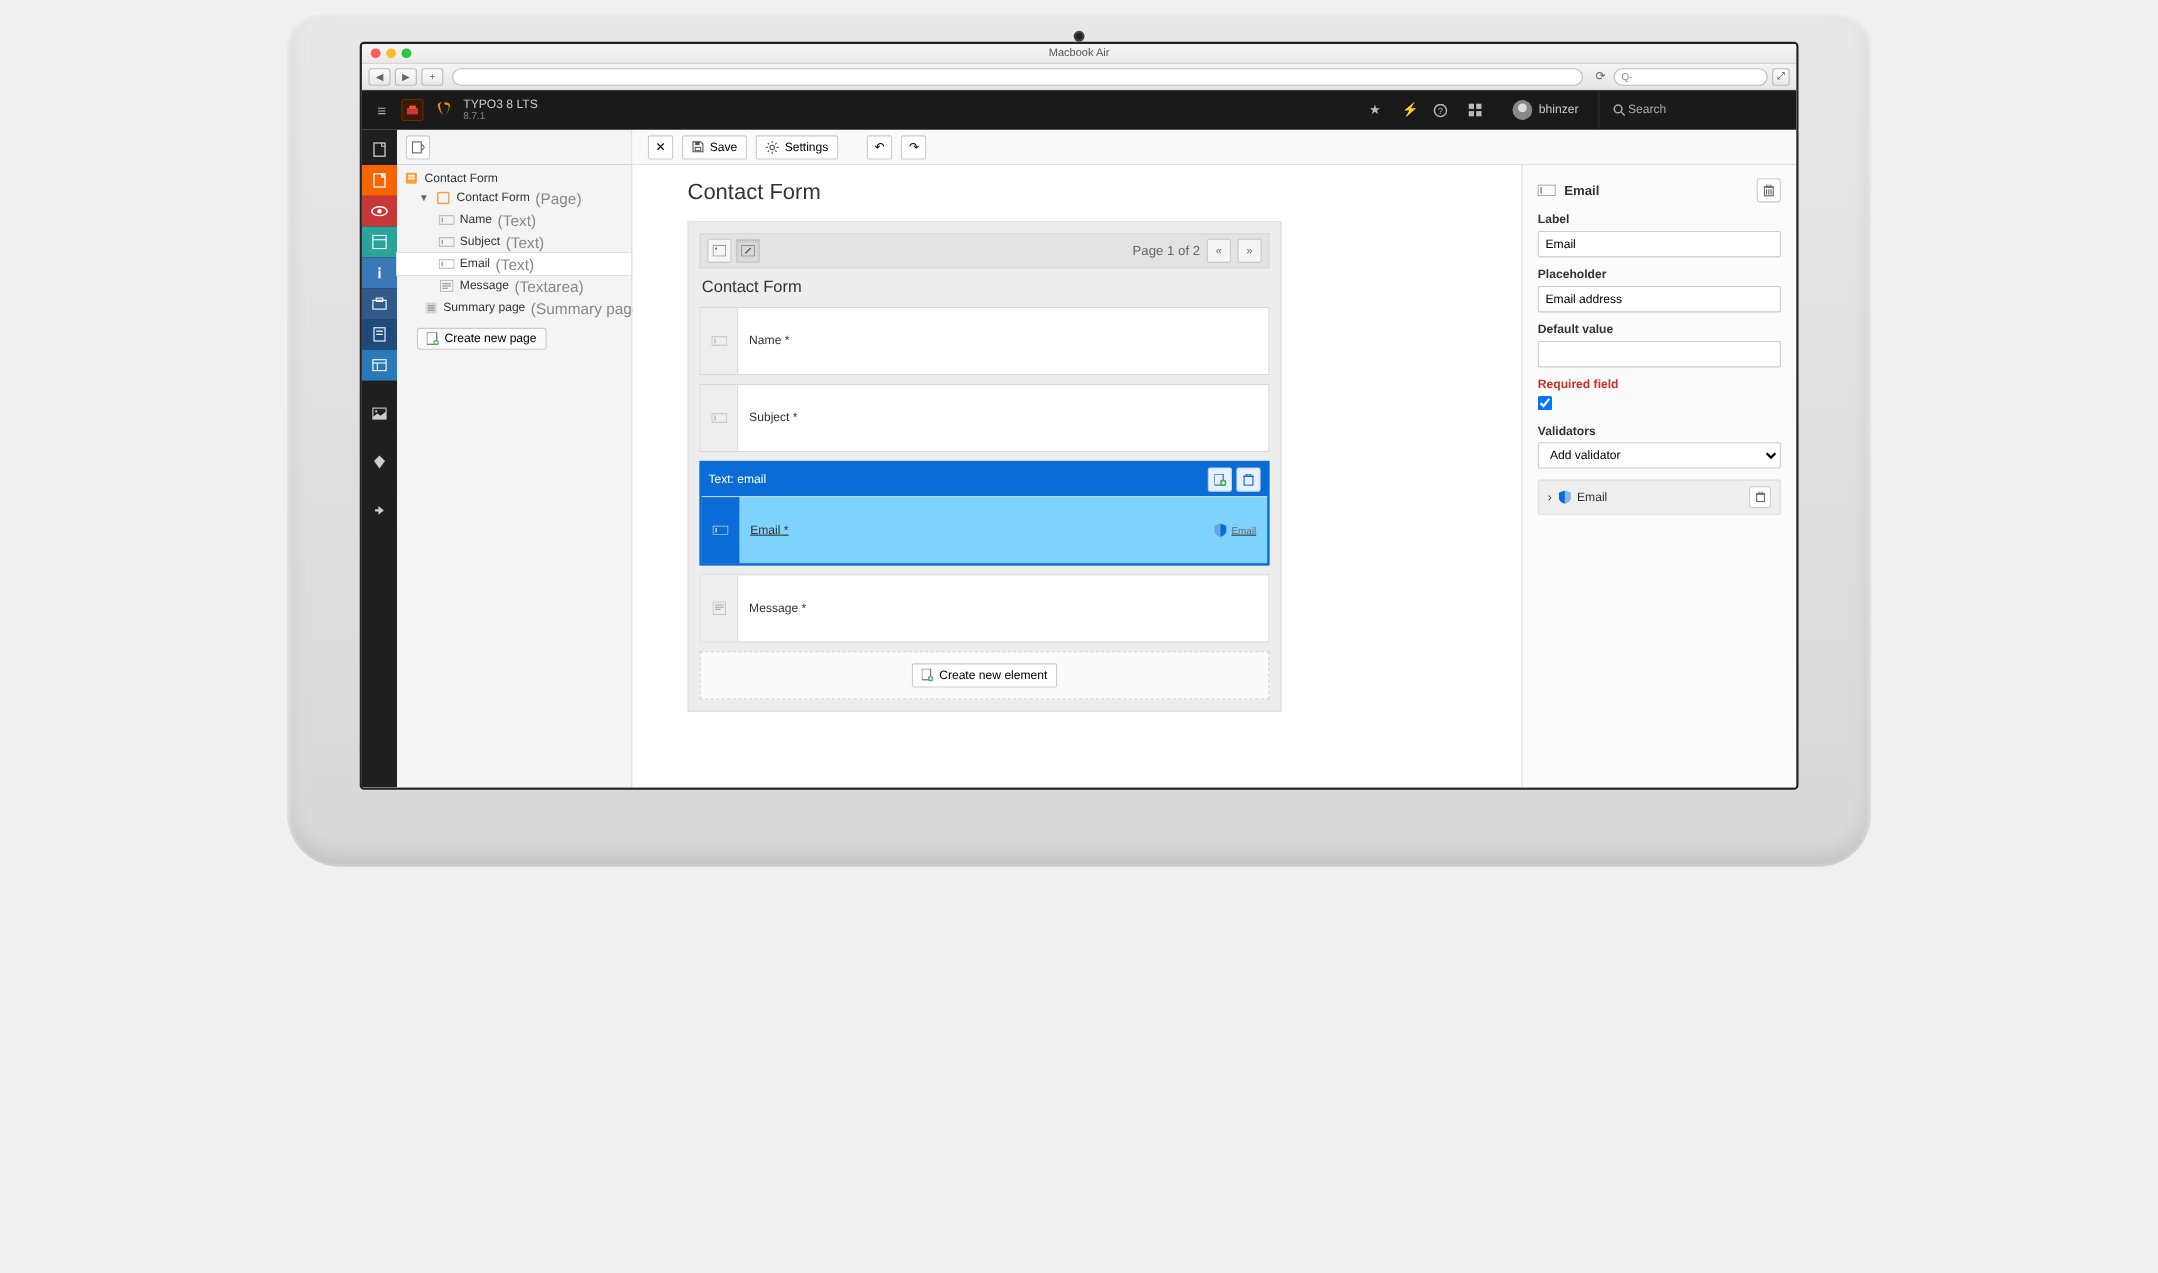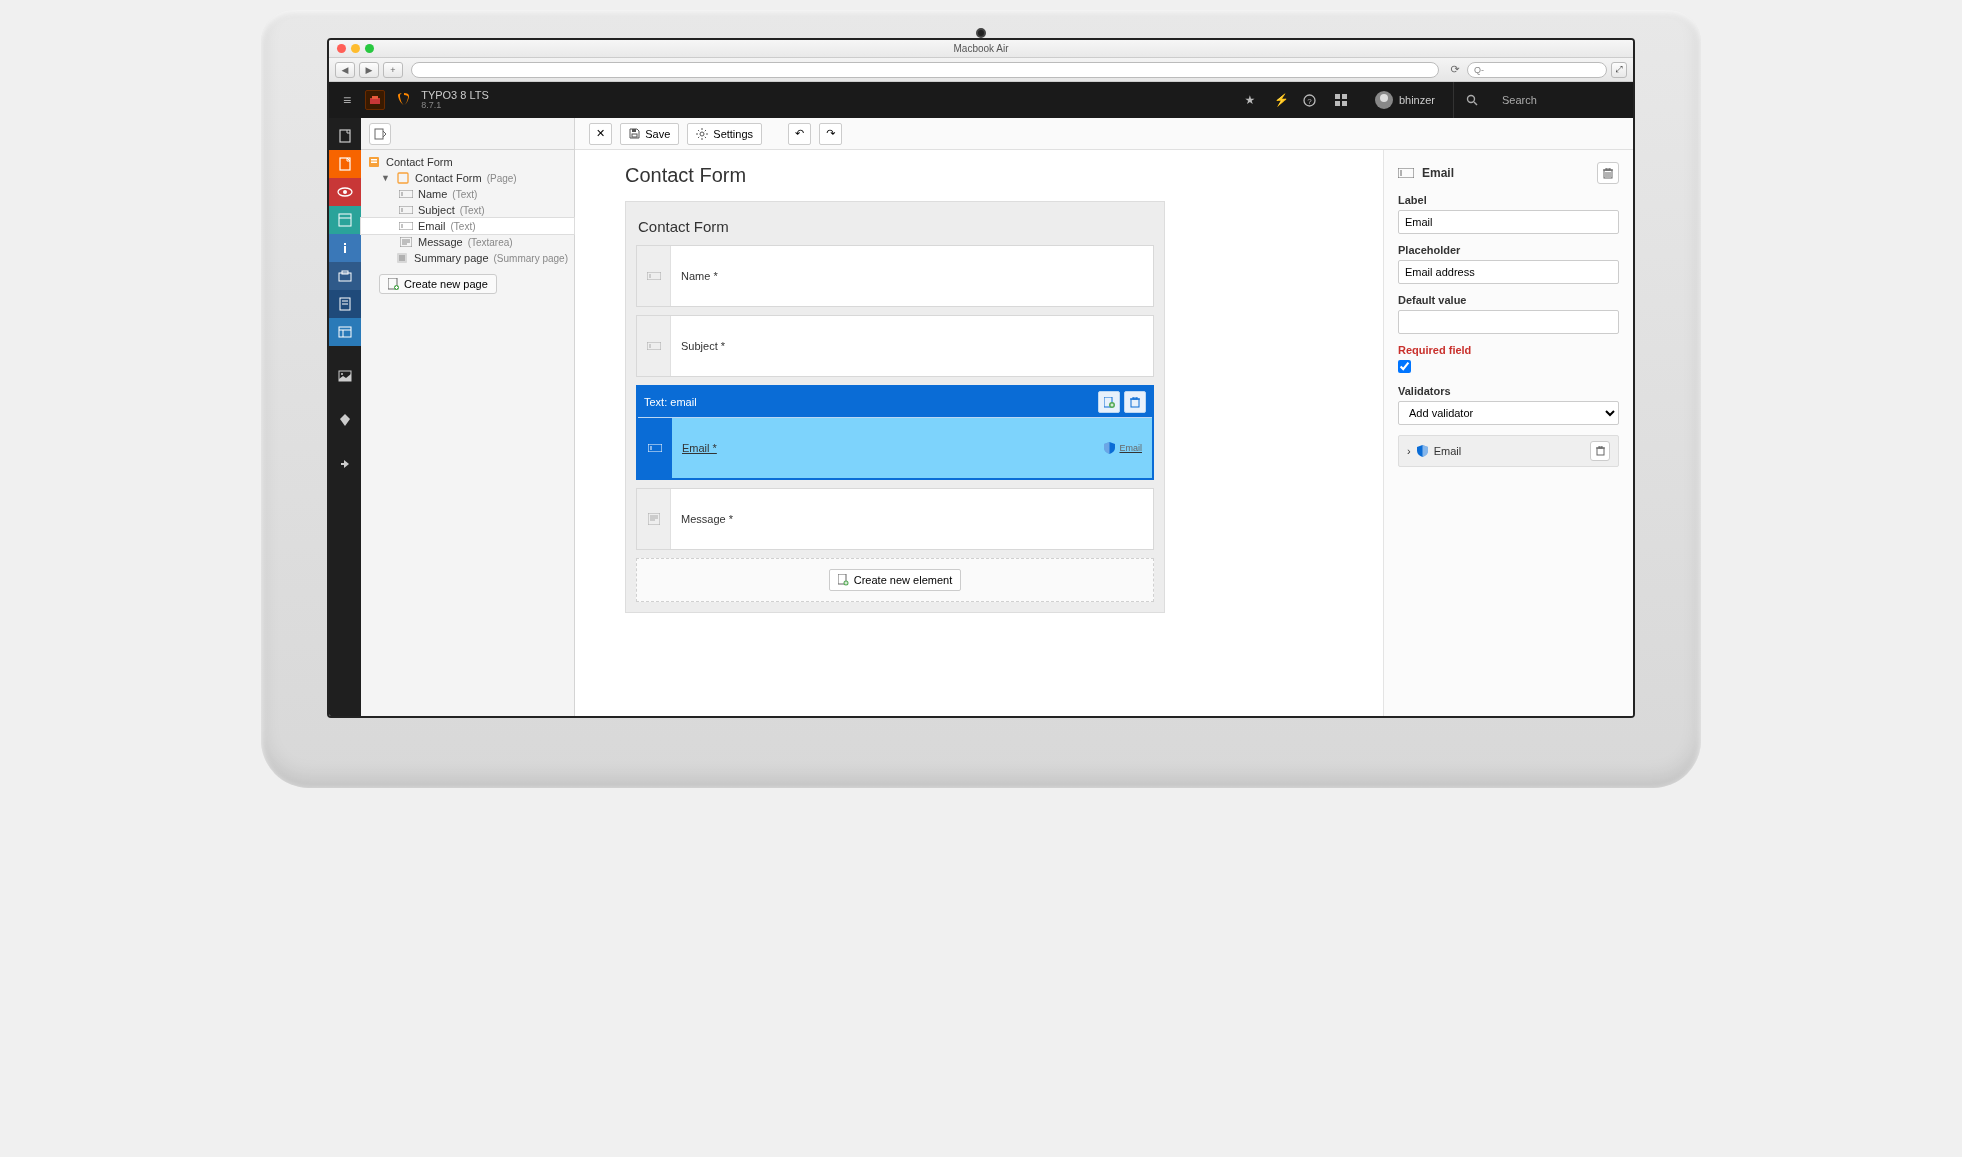--- a/index.html
+++ b/index.html
@@ -26,38 +26,38 @@
   .ham { font-size:14px; color:#aaa; padding:0 4px;}
   .cache-chip { width:20px; height:20px; border:1px solid #6a2a00; background:#3a1a00; border-radius:2px; display:flex; align-items:center; justify-content:center;}
   .logo { width:16px; height:16px; }
   .brand-col { line-height:1.1; }
   .brand-col .v { font-size:9px; color:#888; }
   .top-spacer { flex:1; }
   .top-ic { width:22px; text-align:center; color:#bbb; font-size:12px; }
   .user-chip { display:flex; align-items:center; gap:6px; padding:0 8px;}
   .avatar { width:18px; height:18px; background:#888; border-radius:50%; position:relative;}
   .avatar::before{content:"";position:absolute;top:3px;left:5px;width:8px;height:8px;background:#ddd;border-radius:50%;}
-  .t3-search { display:flex; align-items:center; gap:24px; color:#aaa; padding-left:12px; border-left:1px solid #333; height:100%; width:170px;}
+  .t3-search { display:flex; align-items:center; gap:2px; color:#aaa; padding-left:12px; border-left:1px solid #333; height:100%; width:170px;}
   
   .app { flex:1; display:flex; overflow:hidden; }
   .module-rail { width:32px; background:#1f1f1f; display:flex; flex-direction:column; padding-top:4px;}
   .rail-ic { width:32px; height:28px; display:flex; align-items:center; justify-content:center; color:#ddd; font-size:13px; }
   .rail-sep { height:16px; }
   .bg-orange{background:#f76400}.bg-red{background:#c83737}.bg-teal{background:#2aa39a}.bg-blue{background:#3a78b8}.bg-darkblue{background:#2f5a8a}.bg-navy{background:#1f4a7a}.bg-azure{background:#2a7ab8}
   .rail-plain{background:#1f1f1f;color:#ccc;}
   .tree-panel { width:214px; background:#f4f4f4; border-right:1px solid #d4d4d4; display:flex; flex-direction:column; font-size:11px; color:#333;}
   .tree-toolbar { height:32px; border-bottom:1px solid #d4d4d4; display:flex; align-items:center; padding:0 8px;}
   .tree-btn { width:22px; height:22px; border:1px solid #ccc; background:#fff; border-radius:3px; display:flex; align-items:center; justify-content:center;}
   .tree-body { padding:4px 0; }
   .tree-row { display:flex; align-items:center; gap:5px; padding:2px 6px; white-space:nowrap;}
   .tree-row.sel { background:#fff; outline:1px solid #ddd;}
   .ind0{padding-left:6px}.ind1{padding-left:20px}.ind2{padding-left:38px}
   .tw { color:#666; font-size:9px; width:10px;}
   .node-ic { width:14px; height:12px; display:inline-flex; align-items:center; justify-content:center;}
-  .muted { color:#888; font-size:10px;}
+  .muted { color:#888; font-size:14px;}
   .create-page-btn { margin:8px 18px; padding:3px 8px; border:1px solid #ccc; background:#fafafa; border-radius:3px; display:inline-flex; align-items:center; gap:5px; font-size:11px;text-align:right;}
   
   .editor { flex:1; background:#fff; display:flex; flex-direction:column;}
   .ed-toolbar { height:32px; border-bottom:1px solid #e0e0e0; background:#fafafa; display:flex; align-items:center; gap:8px; padding:0 14px;}
   .tb-btn { height:22px; padding:0 8px; border:1px solid #ccc; background:#fff; border-radius:2px; display:inline-flex; align-items:center; gap:5px; font-size:11px;}
   .tb-ic { font-size:11px; }
   .workspace { flex:1; display:flex; overflow:hidden;}
   .canvas-col { flex:1; overflow:auto; padding:14px 50px;}
   .page-h1 { font-size:20px; font-weight:400; margin-bottom:14px; }
   .stage { border:1px solid #ddd; background:#ededed; padding:10px; width:540px;}
@@ -382,20 +382,41 @@
             </button>
           <button class="tb-btn" style="padding:0 6px">
               <span>↷</span>
             </button>
         </div>
 
         <div class="workspace">
           <div class="canvas-col">
             <h1 class="page-h1">Contact Form</h1>
             <div class="stage">
+              <div class="stage-top">
+                <div class="stage-top-left">
+                  <div class="mini-btn">
+                      <svg width="12" height="10" viewBox="0 0 12 10">
+                        <rect x="0" y="0" width="12" height="10" fill="none" stroke="#666"></rect>
+                        <circle cx="3" cy="3" r="1" fill="#666"></circle>
+                      </svg>
+                    </div>
+                  <div class="mini-btn active">
+                      <svg width="12" height="10" viewBox="0 0 12 10">
+                        <rect x="0" y="0" width="12" height="10" fill="none" stroke="#666"></rect>
+                        <path d="M3 7l5-5 1 1-5 5z" fill="#666"></path>
+                      </svg>
+                    </div>
+                </div>
+                <div class="pager">
+                  <span>Page 1 of 2</span>
+                  <div class="mini-btn">«</div>
+                  <div class="mini-btn">»</div>
+                </div>
+              </div>
               <h2 class="form-h2">Contact Form</h2>
 
               <div class="fld">
                 <div class="handle">
                     <svg width="14" height="8" viewBox="0 0 14 8">
                       <rect x="0" y="0" width="14" height="8" fill="none" stroke="#aaa"></rect>
                       <line x1="3" y1="2" x2="3" y2="6" stroke="#aaa"></line>
                     </svg>
                   </div>
                 <div class="lbl">Name *</div>

